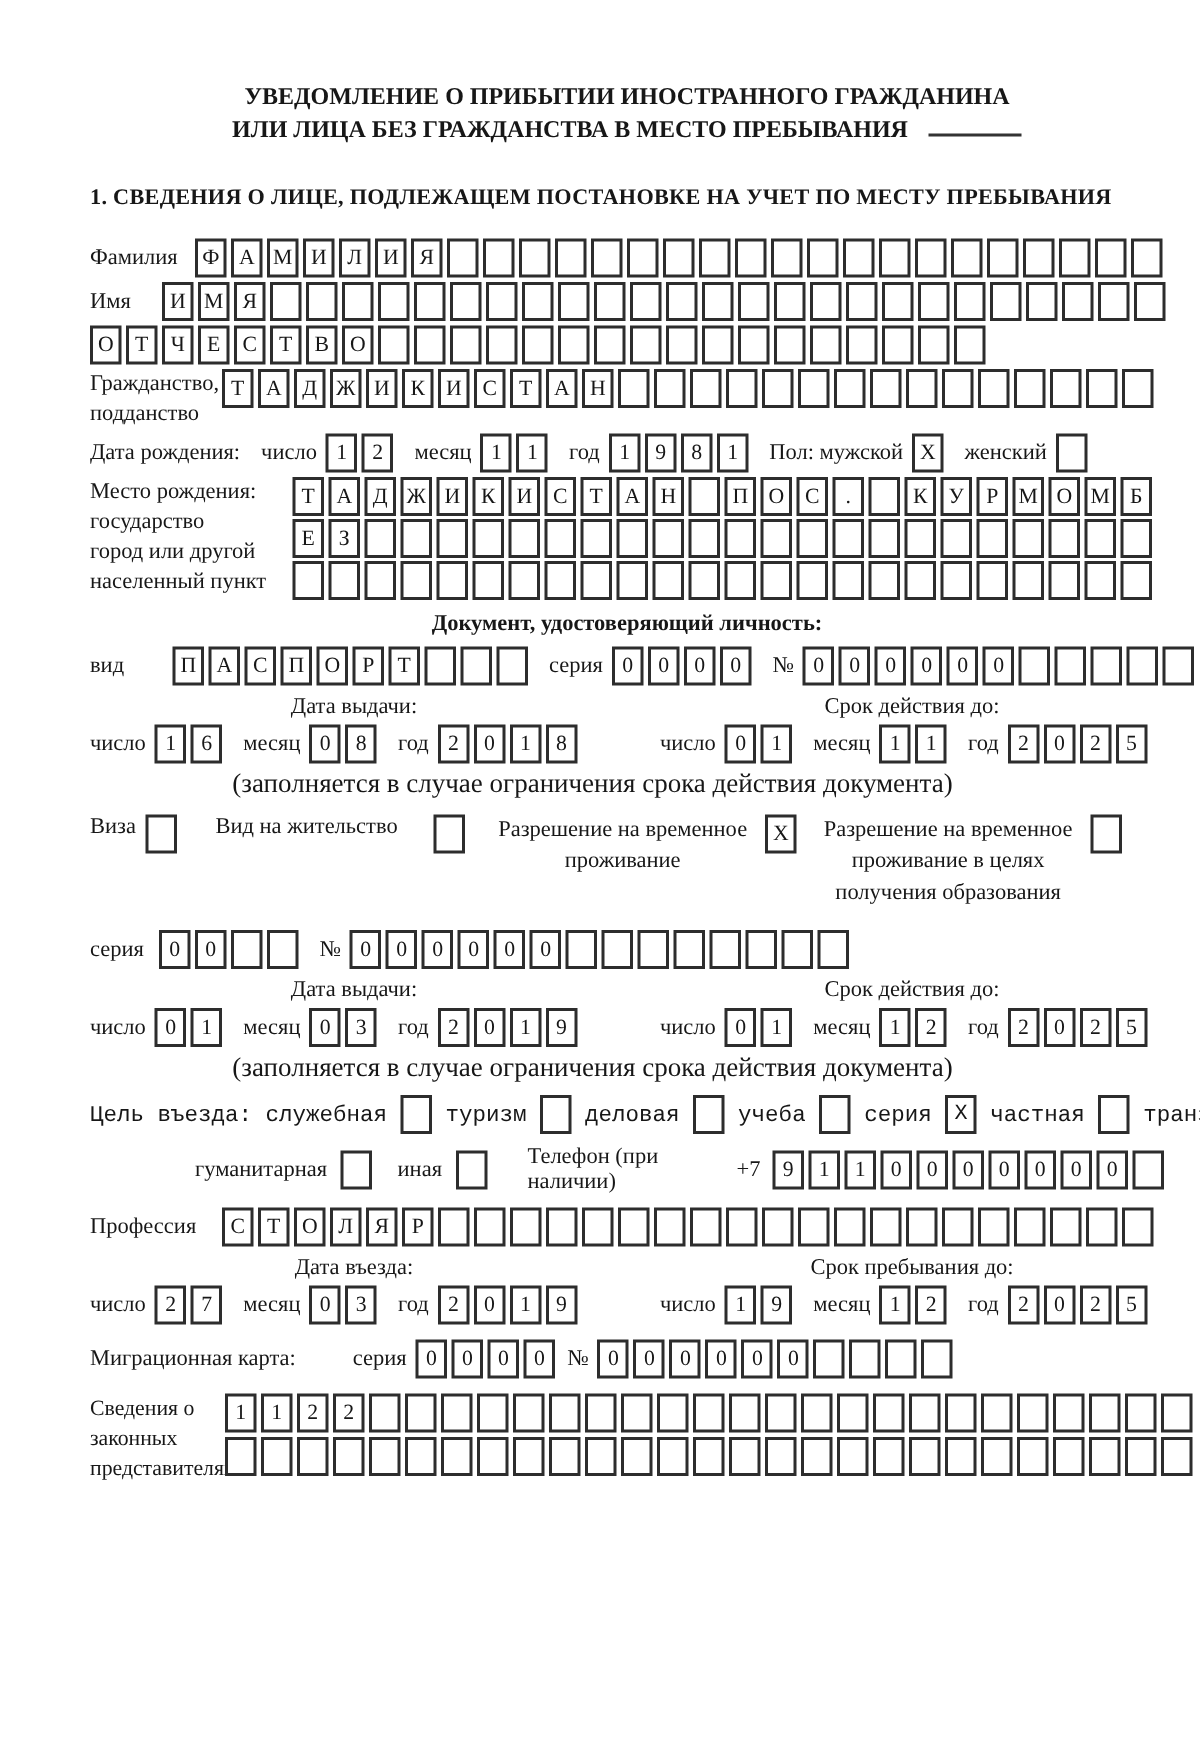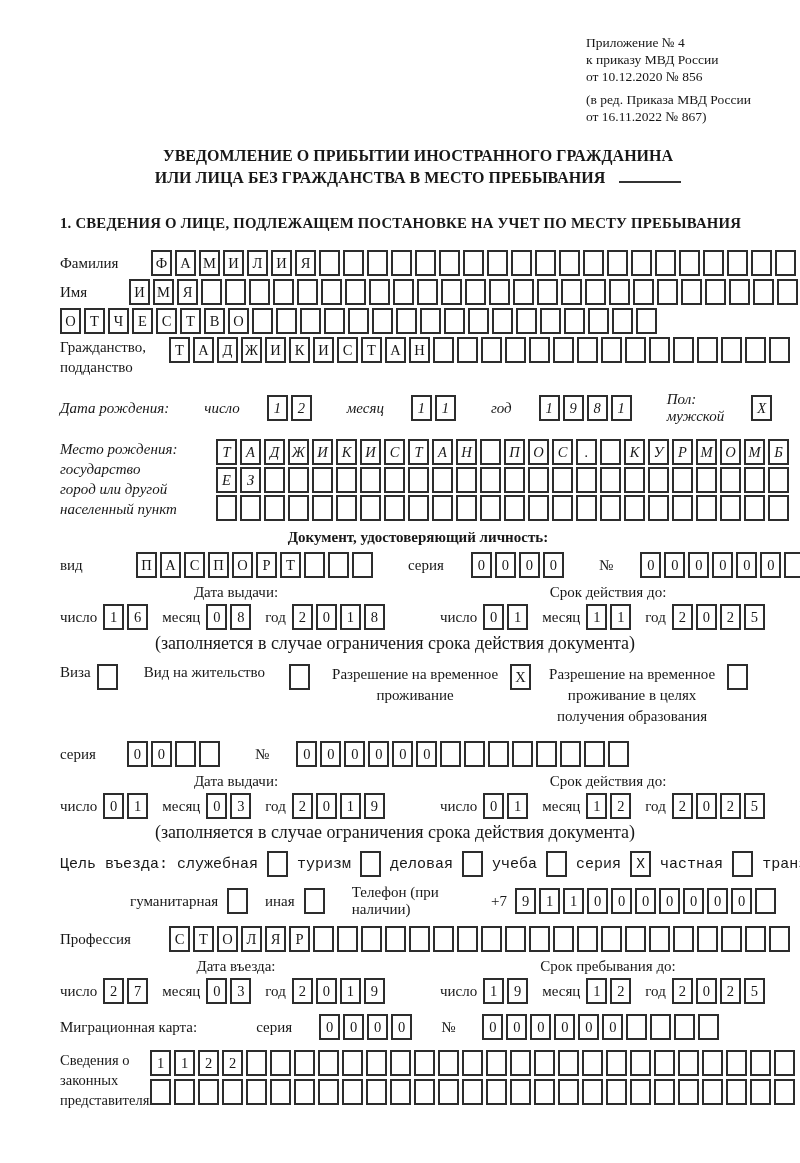--- a/index.html
+++ b/index.html
@@ -26,21 +26,21 @@
 
   
   .cells { display:inline-flex; gap:3px; vertical-align:middle; flex:0 0 auto; }
   .cell {
     flex:0 0 auto; width:21px; height:26px;
     border:2px solid #2d2d2d; background:#fff;
     display:flex; align-items:center; justify-content:center;
     font-size:14.5px; line-height:1;
   }
 
-  .frow { display:flex; align-items:center; margin-bottom:3px;gap:21px; }
+  .frow { display:flex; align-items:center; margin-bottom:3px; }
   .frow.top { align-items:flex-start; }
   .lbl { flex:0 0 auto; }
   .lbl-col { flex:0 0 auto; line-height:20px; }
   .w70 { width:70px; } .w48 { width:48px; } .w105 { width:105px; } .w88 { width:88px; }
   .w135 { width:135px; } .w55 { width:55px; } .w90 { width:90px; font-size:14.5px; }
 
   .stack { display:flex; flex-direction:column; gap:2px; }
   .small-lbl { margin:0 6px 0 14px; }
   .small-lbl.first { margin-left:0; }
   .doc-heading { text-align:center; font-weight:bold; margin:8px 0 6px; }
@@ -58,34 +58,27 @@
   .visa-row .opt { display:flex; align-items:flex-start; }
   .opt-label-multi { text-align:center; line-height:21px; }
 
   .purpose-row { display:flex; align-items:center; gap:9px; margin-top:8px;font-family:Liberation Mono, monospace; }
   .purpose-row2 { display:flex; align-items:center; gap:9px; margin-top:7px; padding-left:70px; }
   .phone-group { display:flex; align-items:center; gap:8px; margin-left:18px; }
 
   .rep-block { display:flex; align-items:flex-start; margin-top:10px; }
   .rep-rows { display:flex; flex-direction:column; gap:3px; }
 
-  .mt6 { margin-top:14px;font-style:italic; } .mt8 { margin-top:8px; } .mt10 { margin-top:10px; }
+  .mt6 { margin-top:3px; } .mt8 { margin-top:8px; } .mt10 { margin-top:10px; }
 </style>
 </head>
 <body>
 
 <div class="page">
 
-  <div class="hdr-block">
-    <div>Приложение № 4</div>
-    <div>к приказу МВД России</div>
-    <div>от 10.12.2020 № 856</div>
-    <div class="ed">(в ред. Приказа МВД России</div>
-    <div>от 16.11.2022 № 867)</div>
-  </div>
 
   <div class="title">
     <div>УВЕДОМЛЕНИЕ О ПРИБЫТИИ ИНОСТРАННОГО ГРАЖДАНИНА</div>
     <div><span>ИЛИ ЛИЦА БЕЗ ГРАЖДАНСТВА В МЕСТО ПРЕБЫВАНИЯ</span><span class="blank-line"></span></div>
   </div>
 
   <div class="sec-heading">1. СВЕДЕНИЯ О ЛИЦЕ, ПОДЛЕЖАЩЕМ ПОСТАНОВКЕ НА УЧЕТ ПО МЕСТУ ПРЕБЫВАНИЯ</div>
 
   <div class="form-body">
 

